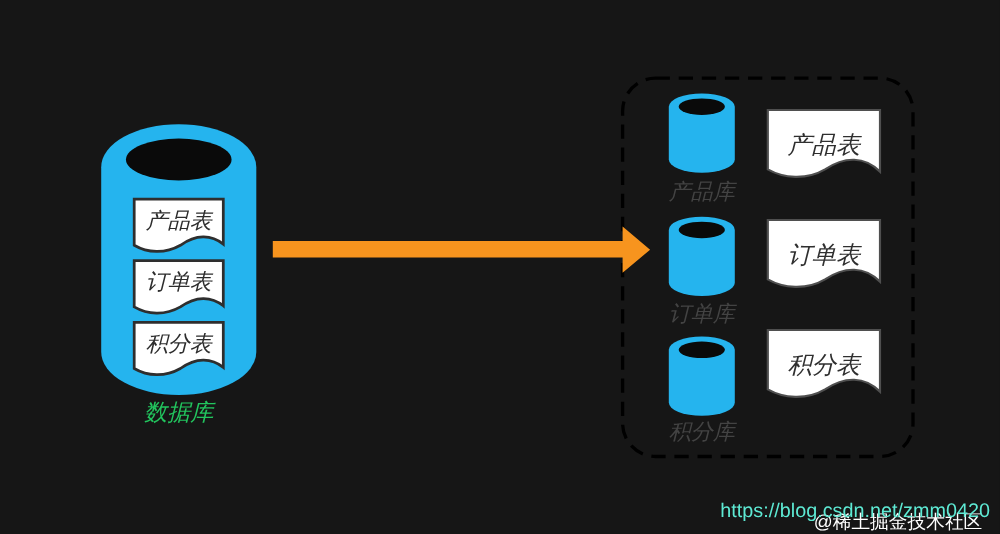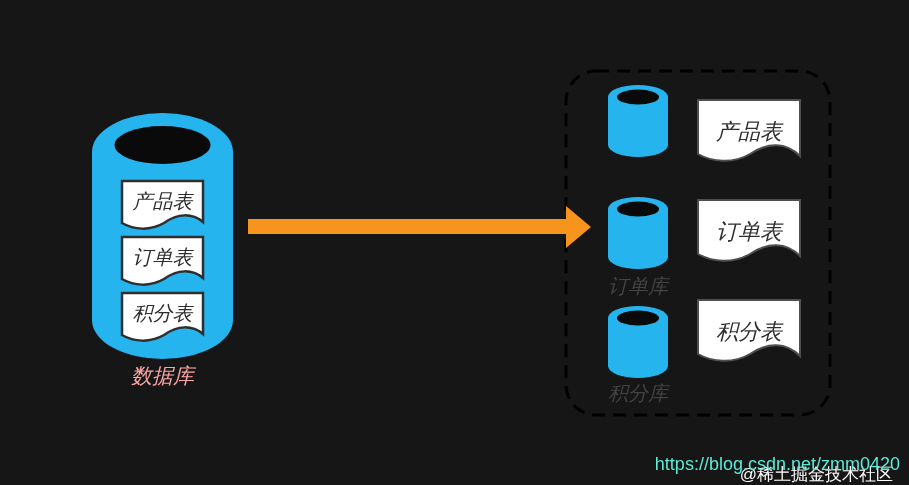--- a/index.html
+++ b/index.html
@@ -26,21 +26,21 @@
     white-space: nowrap;
     user-select: none;
     font-style: italic;
   }
   .gray-lbl {
     color: #434343;
     font-size: 20px;
     line-height: 22px;
   }
   .main-db-lbl {
-    color: #fca5a5;
+    color: #22c55e;
     font-size: 21px;
     line-height: 24px;
   }
   .doc-lbl-small {
     color: #2d2d2d;
     font-size: 20px;
     line-height: 22px;
   }
   .doc-lbl-large {
     color: #2f2f2f;
@@ -103,20 +103,21 @@
     <path transform="translate(698,200)" d="M0,0 H102 V56 C88,42 70,42 52,54 C35,64 14,62 0,54 Z" stroke-width="2" fill="#ffffff" stroke="#4f4f4f"></path>
     <path transform="translate(698,300)" d="M0,0 H102 V56 C88,42 70,42 52,54 C35,64 14,62 0,54 Z" stroke-width="2" fill="#ffffff" stroke="#4f4f4f"></path>
   </svg>
 
   <div class="lbl doc-lbl-small" style="left:122px; width:81px; top:190px;">产品表</div>
   <div class="lbl doc-lbl-small" style="left:122px; width:81px; top:246px;">订单表</div>
   <div class="lbl doc-lbl-small" style="left:122px; width:81px; top:302px;">积分表</div>
 
   <div class="lbl main-db-lbl" style="left:92px; width:141px; top:364px;">数据库</div>
 
+  <div class="lbl gray-lbl" style="left:578px; width:120px; top:164px;">产品库</div>
   <div class="lbl gray-lbl" style="left:578px; width:120px; top:275px;">订单库</div>
   <div class="lbl gray-lbl" style="left:578px; width:120px; top:382px;">积分库</div>
 
   <div class="lbl doc-lbl-large" style="left:698px; width:102px; top:119px;">产品表</div>
   <div class="lbl doc-lbl-large" style="left:698px; width:102px; top:219px;">订单表</div>
   <div class="lbl doc-lbl-large" style="left:698px; width:102px; top:319px;">积分表</div>
 
   <div class="wm-community">@稀土掘金技术社区</div>
   <div class="wm-url">https://blog.csdn.net/zmm0420</div>
 

